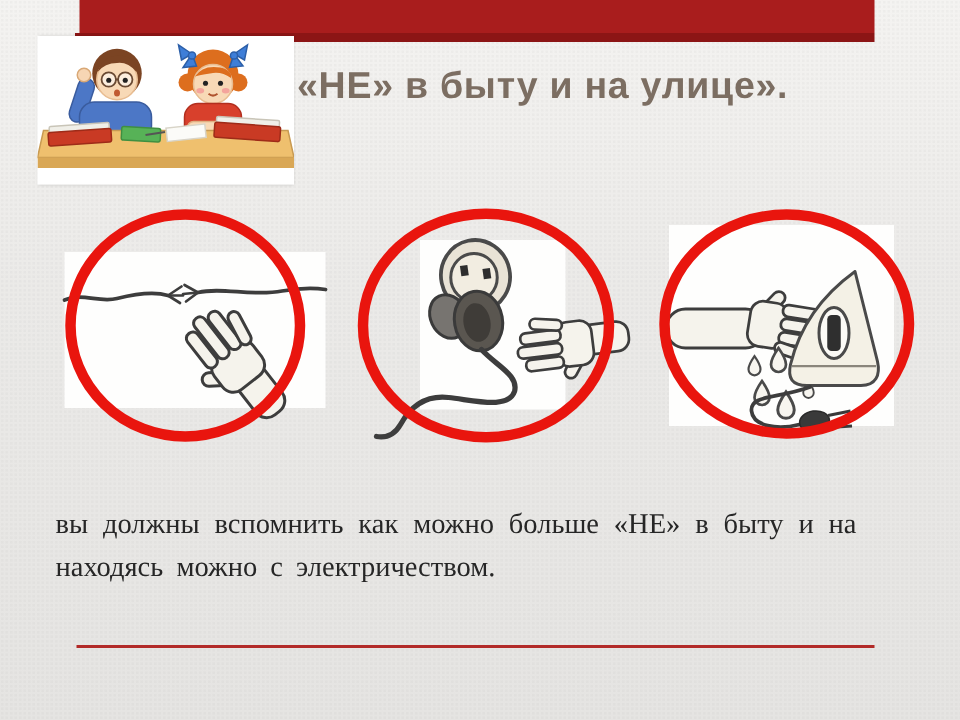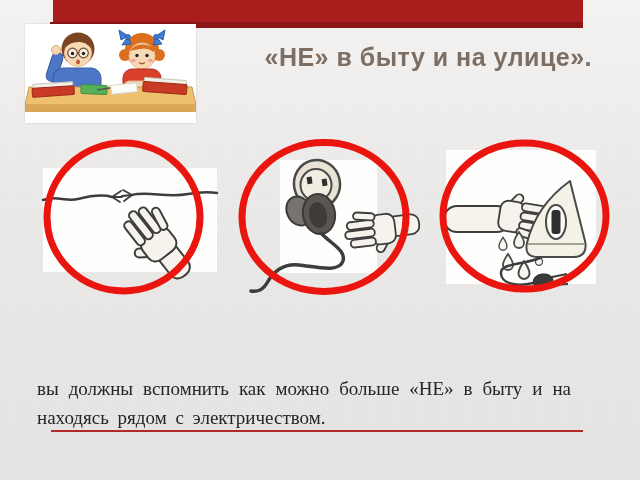--- a/index.html
+++ b/index.html
@@ -10,30 +10,30 @@
       linear-gradient(180deg,#F4F3F1 0%, #EBEAE8 40%, #E5E4E2 100%);
     background-size:3px 3px, 100% 100%;
     font-family:"Liberation Sans", sans-serif;
   }
   .bar-main{position:absolute; left:53px; top:0; width:530px; height:22px; background:#A91D1D;}
   .bar-shadow{position:absolute; left:50px; top:22px; width:533px; height:6px; background:#8C1515;}
   .kids{position:absolute; left:25px; top:24px; width:171px; height:99px; background:#fff; box-shadow:0 0 2px rgba(0,0,0,.15);}
   .kids svg{display:block; width:100%; height:100%;}
   .title{
     position:absolute; left:198px; top:43px; width:394px;
-    text-align:right; font-weight:bold; font-size:25px; letter-spacing:.5px;
+    text-align:left; font-weight:bold; font-size:25px; letter-spacing:.5px;
     color:#7C6E62;
   }
   .panel{position:absolute;}
   .panel svg{display:block; width:100%; height:100%; overflow:visible;}
   .p1{left:40px; top:140px; width:180px; height:153px;}
   .p2{left:238px; top:138px; width:172px; height:162px;}
   .p3{left:438px; top:138px; width:172px; height:156px;}
   .bodytext{
-    position:absolute; left:37px; top:374px; width:534px;
+    position:absolute; left:37px; top:335px; width:534px;
     font-family:"Liberation Serif", serif; font-size:19px; line-height:29px; color:#262626;
   }
   .jline{display:block; text-align:justify; text-align-last:justify;}
   .lline{display:block; text-align:left; word-spacing:4px;}
   .divider{position:absolute; left:51px; top:430px; width:532px; height:2px; background:#B22A28;}
   .ink{stroke:#3D3D3D; stroke-linejoin:round; stroke-linecap:round; fill:none;}
   .handfill{fill:#F5F3EC; stroke:#3D3D3D; stroke-width:2; stroke-linejoin:round;}
 </style>
 </head>
 <body>
@@ -198,18 +198,18 @@
         <ellipse cx="543" cy="281" rx="10" ry="7" fill="#3A3A3A" stroke="#2A2A2A" transform="rotate(-8 543 281)"></ellipse>
         <line x1="552" y1="277" x2="567" y2="274" stroke="#3A3A3A" stroke-width="2"></line>
         <line x1="553" y1="285" x2="568" y2="284" stroke="#3A3A3A" stroke-width="2"></line>
       </g>
       <ellipse cx="524.5" cy="216" rx="81.5" ry="73" fill="none" stroke="#E9150E" stroke-width="7"></ellipse>
     </svg>
   </div>
 
   <div class="bodytext">
     <span class="jline">вы должны вспомнить как можно больше «НЕ» в быту и на</span>
-    <span class="lline">находясь рядом с электричеством.</span>
+    <span class="lline">находясь можно с электричеством.</span>
   </div>
 
   <div class="divider"></div>
 
 </div>
 
 </body></html>

